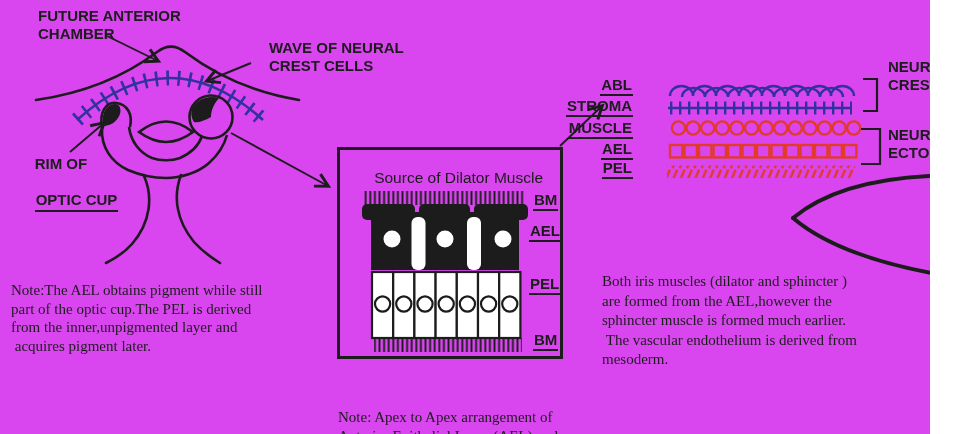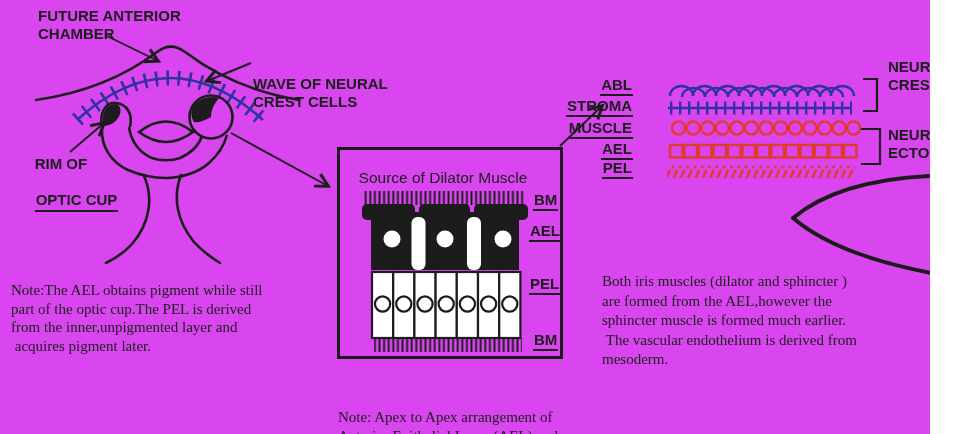--- a/index.html
+++ b/index.html
@@ -7,21 +7,21 @@
          font-family:"Liberation Sans",sans-serif;color:#1c1c1c;}
   #art{position:absolute;left:0;top:0;}
   .lbl{position:absolute;font-weight:700;font-size:15px;line-height:18px;white-space:pre-wrap;}
   .note{position:absolute;font-weight:400;font-size:15px;line-height:18.5px;white-space:pre-wrap;width:400px;font-family:Liberation Serif, serif;}
   .ul{display:inline-block;border-bottom:2px solid #1c1c1c;padding:0 1px 1px 1px;text-align:right;}
   .layer-lbl{position:absolute;right:297px;font-weight:700;font-size:15px;line-height:15px;
              border-bottom:2px solid #1c1c1c;padding:0 1px 2px 1px;}
   .boxlbl{position:absolute;font-weight:700;font-size:15px;line-height:15px;
           border-bottom:2px solid #1c1c1c;padding:0 1px 2px 1px;}
   .grp-lbl{position:absolute;font-weight:700;font-size:15px;line-height:18px;white-space:pre-wrap;}
-  .title{position:absolute;left:343px;top:169px;width:200px;text-align:center;
+  .title{position:absolute;left:343px;top:169px;width:200px;text-align:right;
          font-weight:400;font-size:15.5px;}
   .lens{position:absolute;left:853px;top:201px;font-weight:400;font-size:26px;
         border-bottom:2.5px solid #1c1c1c;padding:0 3px 1px 3px;}
 </style>
 </head>
 <body>
 
 <div id="stage">
 
   <svg id="art" width="965" height="434" viewBox="0 0 965 434">
@@ -132,21 +132,21 @@
     <path d="M863 79 H877 V111 H863" fill="none" stroke="#1c1c1c" stroke-width="2.2"></path>
     <path d="M861 129 H880 V164 H861" fill="none" stroke="#1c1c1c" stroke-width="2.2"></path>
 
     <path d="M793 218 C822 194 868 179 929 176" fill="none" stroke="#1c1c1c" stroke-width="3.8" stroke-linecap="round"></path>
     <path d="M793 218 C827 247 885 266 954 277" fill="none" stroke="#1c1c1c" stroke-width="3.8" stroke-linecap="round"></path>
   </svg>
 
   <div class="lbl" style="left:38px;top:7px;">FUTURE ANTERIOR
 CHAMBER</div>
 
-  <div class="lbl" style="left:253px;top:39px;margin-top:36px;">WAVE OF NEURAL
+  <div class="lbl" style="left:269px;top:39px;">WAVE OF NEURAL
 CREST CELLS</div>
 
   <div class="lbl" style="left:18px;top:137px;">
     <span>RIM OF</span><br>
     <span class="ul">OPTIC CUP</span>
   </div>
 
   <div class="note" style="left:11px;top:281px;">Note:The AEL obtains pigment while still
 part of the optic cup.The PEL is derived
 from the inner,unpigmented layer and

